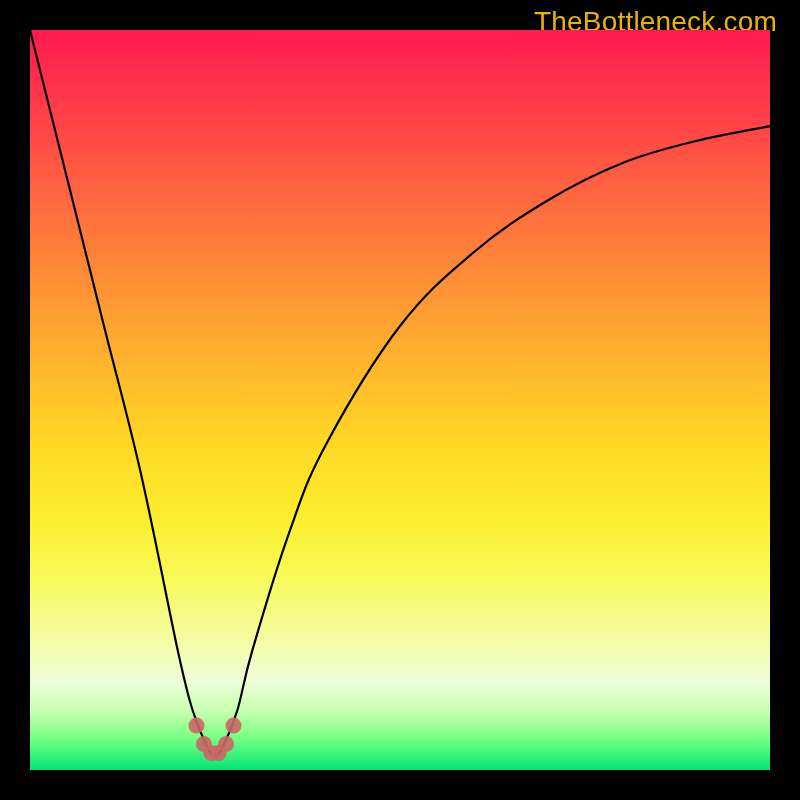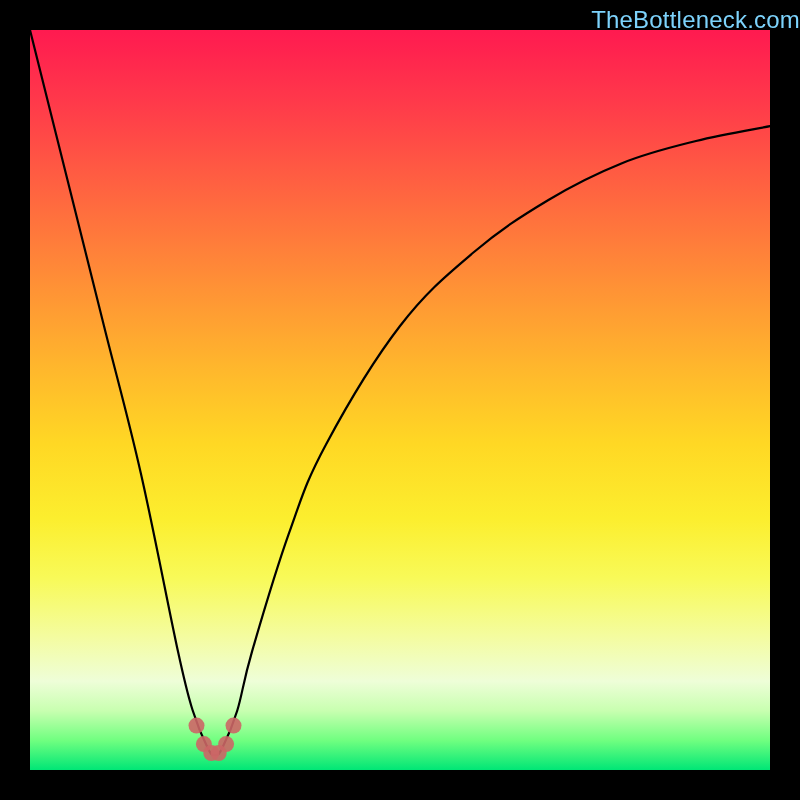--- a/index.html
+++ b/index.html
@@ -38,23 +38,23 @@
       #f4fca0 82%,
       #eefed8 88%,
       #c8ffb0 92%,
       #70ff80 96%,
       #00e676 100%
     );
   }
   .watermark {
     position: absolute;
     top: 6px;
-    right: 0;
-    color: #7dd3fc;
-    font-size: 24px;
+    right: 23px;
+    color: #eab308;
+    font-size: 28px;
     font-weight: 400;
     letter-spacing: 0.2px;
     user-select: none;
   }
   svg.curve {
     position: absolute;
     left: 0;
     top: 0;
     width: 740px;
     height: 740px;

